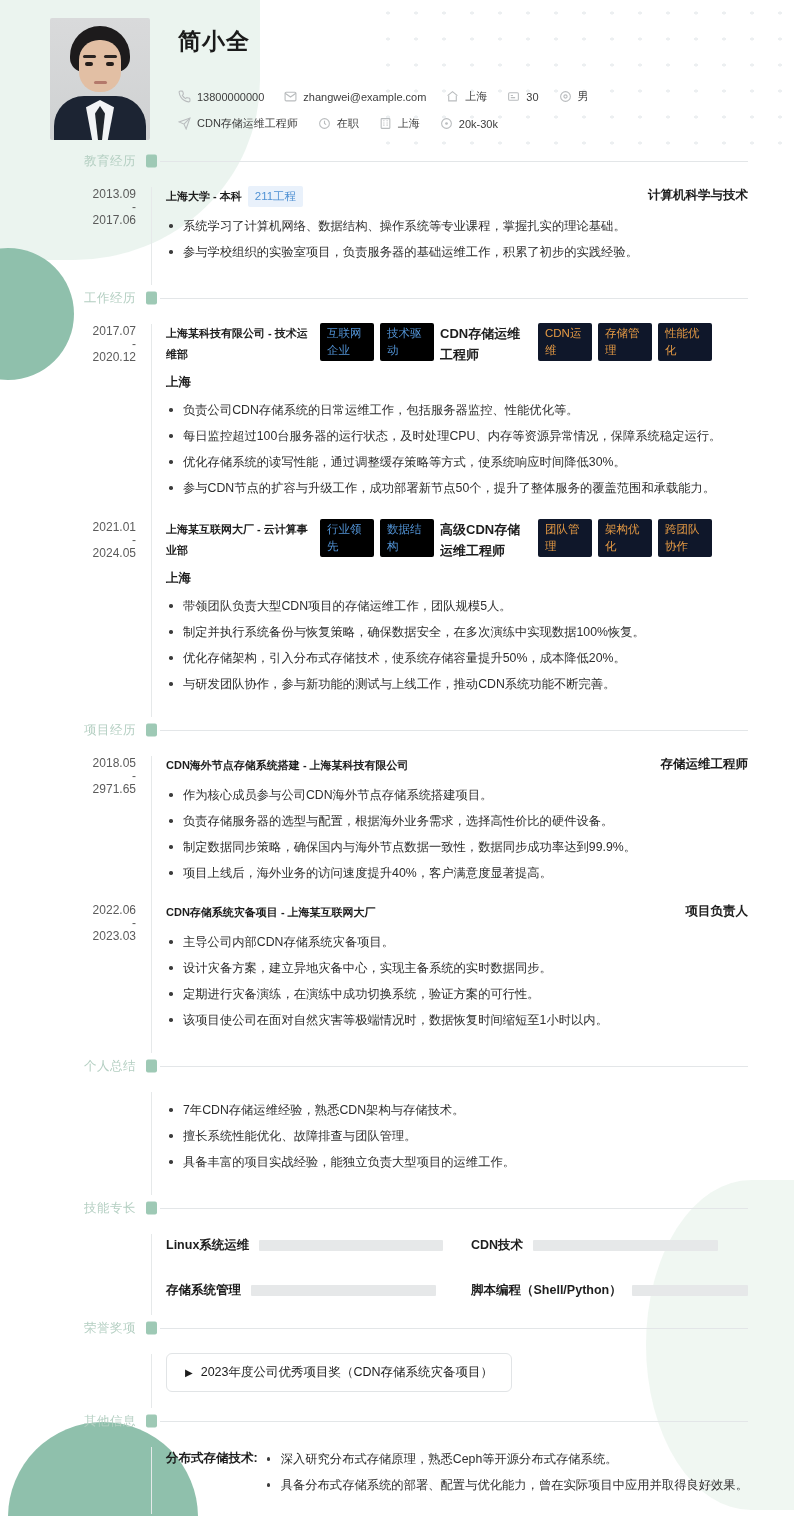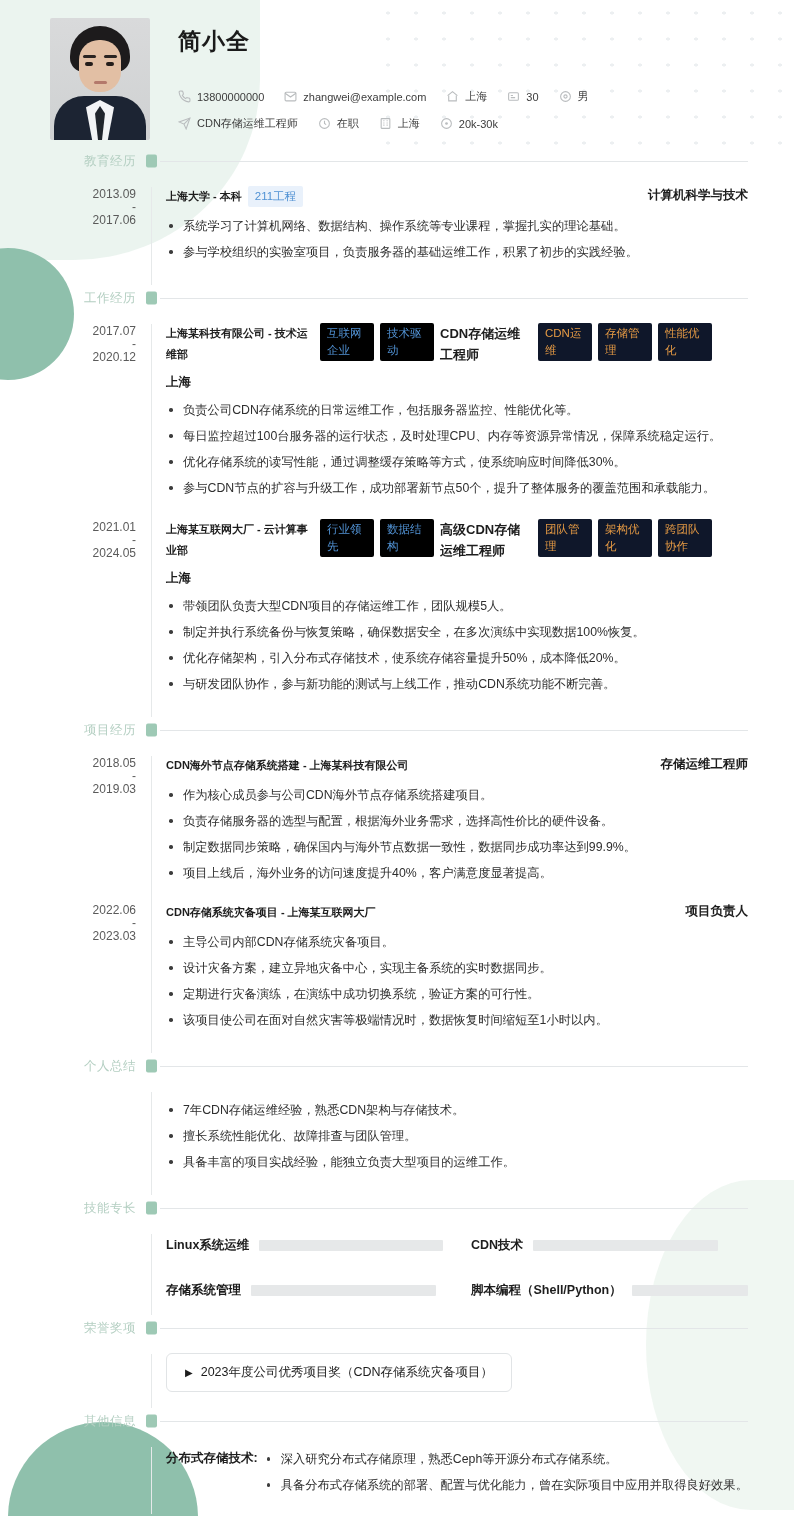--- a/index.html
+++ b/index.html
@@ -435,21 +435,21 @@
       <div class="sec-marker"></div>
       <div class="sec-rule"></div>
     </div>
     <div class="sec-body">
       <div class="timeline"></div>
 
       <div class="entry">
         <div class="entry-dates">
           <span>2018.05</span>
           <span class="dash">-</span>
-          <span>2019.03</span>
+          <span>2971.65</span>
         </div>
         <div class="entry-main">
           <div class="entry-title-row">
             <span class="entry-title wide">CDN海外节点存储系统搭建 - 上海某科技有限公司</span>
             <span class="entry-right">存储运维工程师</span>
           </div>
           <ul class="bullets">
             <li>作为核心成员参与公司CDN海外节点存储系统搭建项目。</li>
             <li>负责存储服务器的选型与配置，根据海外业务需求，选择高性价比的硬件设备。</li>
             <li>制定数据同步策略，确保国内与海外节点数据一致性，数据同步成功率达到99.9%。</li>

